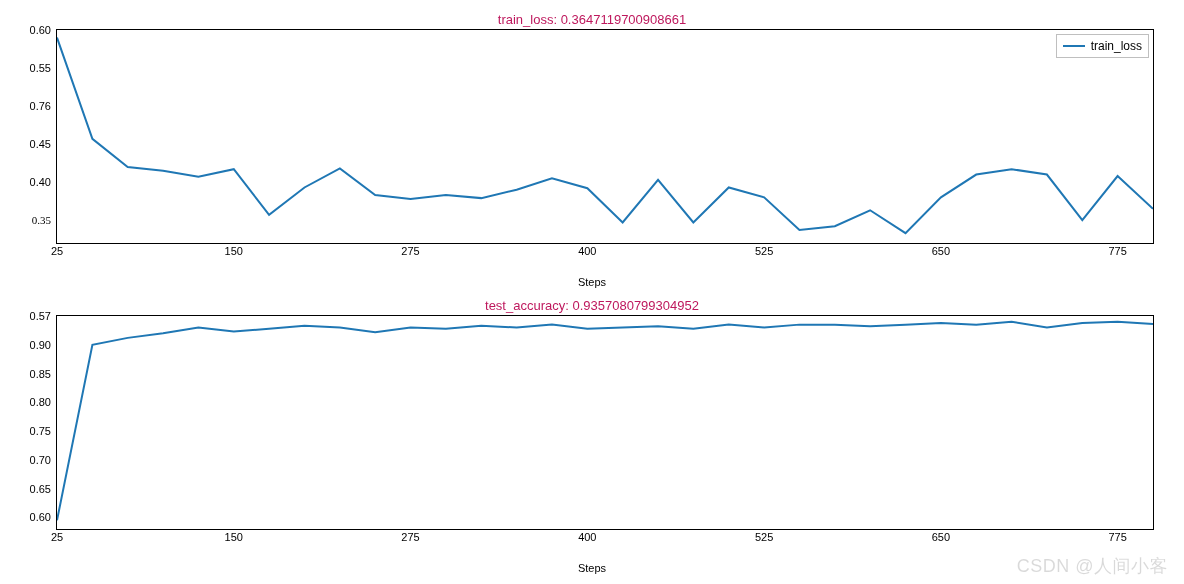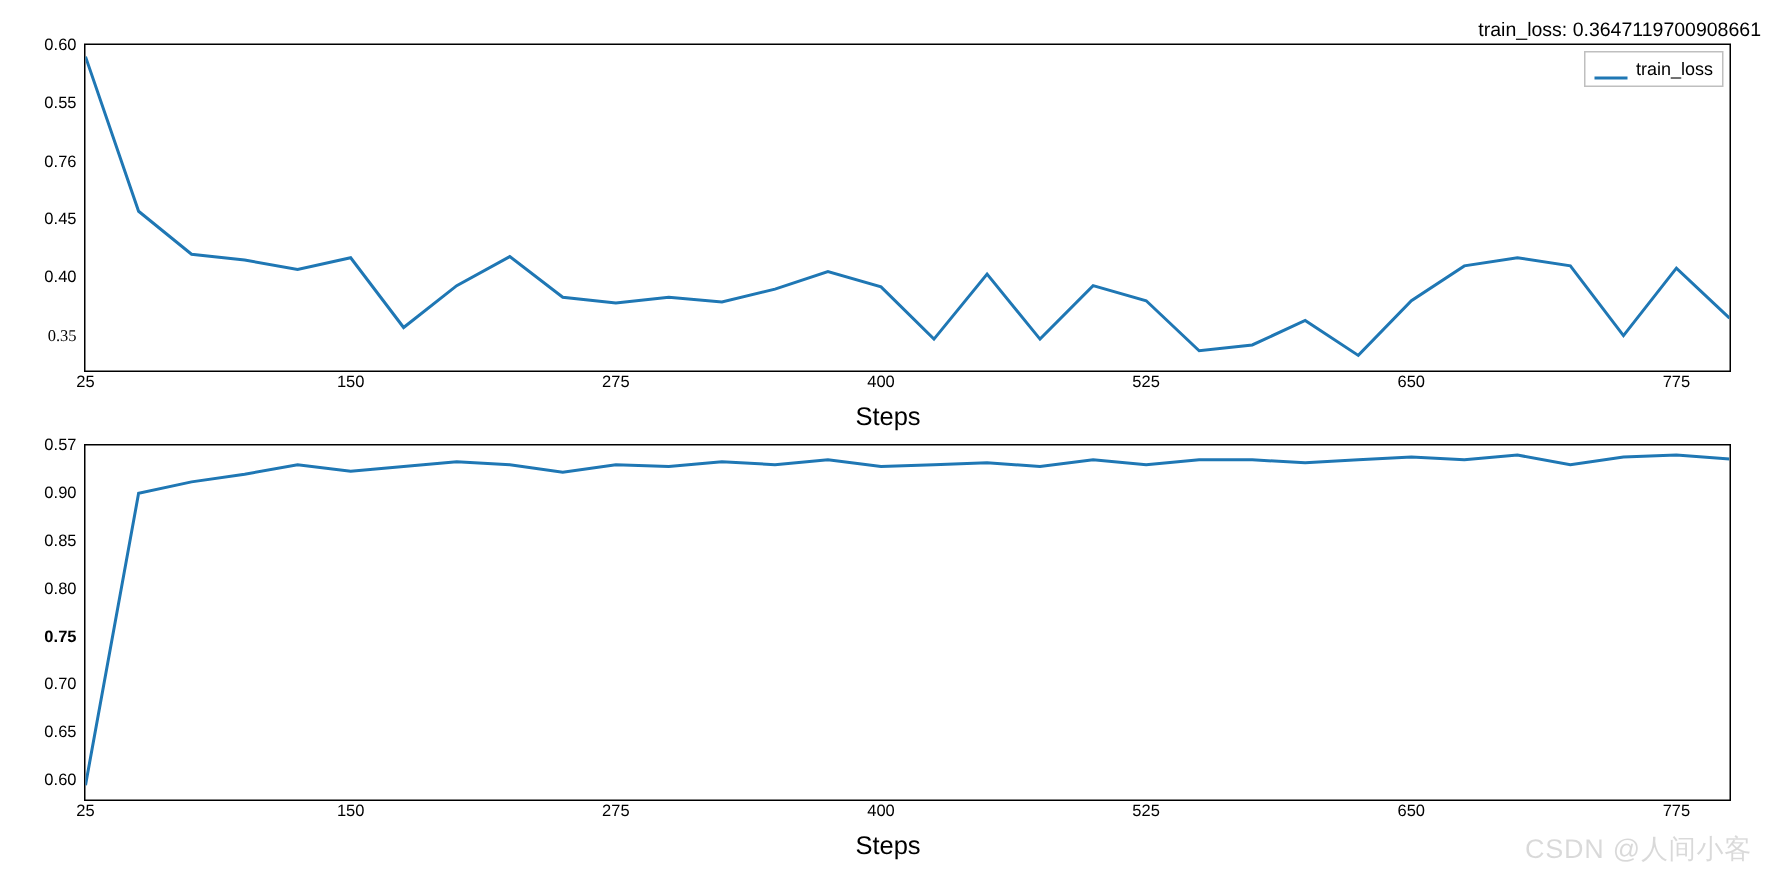--- a/index.html
+++ b/index.html
@@ -12,21 +12,21 @@
     height: 584px;
     position: relative;
   }
   .charts-wrap {
     display: flex;
     flex-direction: column;
     gap: 8px;
     height: 100%;
   }
   .chart-block { flex: 1; display: flex; flex-direction: column; }
-  .chart-title { text-align: right; font-size: 13px; color: #000000; margin: 2px 0; }
+  .chart-title { text-align: center; font-size: 13px; color: #be185d; margin: 2px 0; }
   .plot-area {
     position: relative;
     margin-left: 46px;
     margin-right: 20px;
     flex: 1;
     border: 1px solid #000;
     background: #fff;
   }
   .y-ticks {
     position: absolute;
@@ -44,36 +44,36 @@
     left: 0; right: 0; bottom: -18px; height: 16px;
   }
   .x-tick {
     position: absolute;
     font-size: 11px;
     color: #000;
     transform: translateX(-50%);
   }
   .x-label {
     text-align: center;
-    font-size: 17px;
+    font-size: 11px;
     color: #000;
-    margin-top: 20px;
+    margin-top: 32px;
   }
   svg.line-svg {
     position: absolute;
     left: 0; top: 0; width: 100%; height: 100%;
   }
   .legend {
     position: absolute;
     border: 1px solid #bfbfbf;
     background: #fff;
     font-size: 12px;
     padding: 4px 6px;
     display: flex;
-    align-items: flex-end;
+    align-items: center;
     gap: 6px;
   }
   .legend.top-right { top: 4px; right: 4px; }
   .legend.bottom-right { bottom: 4px; right: 4px; }
   .legend-swatch { width: 22px; height: 2px; background: #1f77b4; }
   .watermark {
     position: absolute;
     right: 16px;
     bottom: 6px;
     font-size: 18px;
@@ -110,26 +110,27 @@
           <div class="x-tick" style="left: 48.3871%;">400</div>
           <div class="x-tick" style="left: 64.5161%;">525</div>
           <div class="x-tick" style="left: 80.6452%;">650</div>
           <div class="x-tick" style="left: 96.7742%;">775</div>
         </div>
     </div>
     <div class="x-label">Steps</div>
   </div>
 
   <div class="chart-block">
+    <div class="chart-title">test_accuracy: 0.9357080799304952</div>
     <div class="plot-area">
       <div class="y-ticks" id="yticks-1">
           <div class="y-tick" style="top: 94.5946%;">0.60</div>
           <div class="y-tick" style="top: 81.0811%;">0.65</div>
           <div class="y-tick" style="top: 67.5676%;">0.70</div>
-          <div class="y-tick" style="top: 54.0541%; font-weight: bold;">0.75</div>
+          <div class="y-tick" style="top: 54.0541%;">0.75</div>
           <div class="y-tick" style="top: 40.5405%; margin-left: 35px;">0.80</div>
           <div class="y-tick" style="top: 27.027%; padding-left: 23px;">0.85</div>
           <div class="y-tick" style="top: 13.5135%;">0.90</div>
           <div class="y-tick" style="top: 0%;">0.57</div>
         </div>
       <svg class="line-svg" id="svg-1" preserveAspectRatio="none" viewBox="0 0 1000 1000">
           <path d="M0.0 959.5 L32.3 135.1 L64.5 102.7 L96.8 81.1 L129.0 54.1 L161.3 73.0 L193.5 59.5 L225.8 45.9 L258.1 54.1 L290.3 75.7 L322.6 54.1 L354.8 59.5 L387.1 45.9 L419.4 54.1 L451.6 40.5 L483.9 59.5 L516.1 54.1 L548.4 48.6 L580.6 59.5 L612.9 40.5 L645.2 54.1 L677.4 40.5 L709.7 40.5 L741.9 48.6 L774.2 40.5 L806.5 32.4 L838.7 40.5 L871.0 27.0 L903.2 54.1 L935.5 32.4 L967.7 27.0 L1000.0 37.8 " fill="none" stroke="#1f77b4" stroke-width="2" vector-effect="non-scaling-stroke"></path>
         </svg>
       <div class="x-ticks" id="xticks-1">
           <div class="x-tick" style="left: 0%;">25</div>

